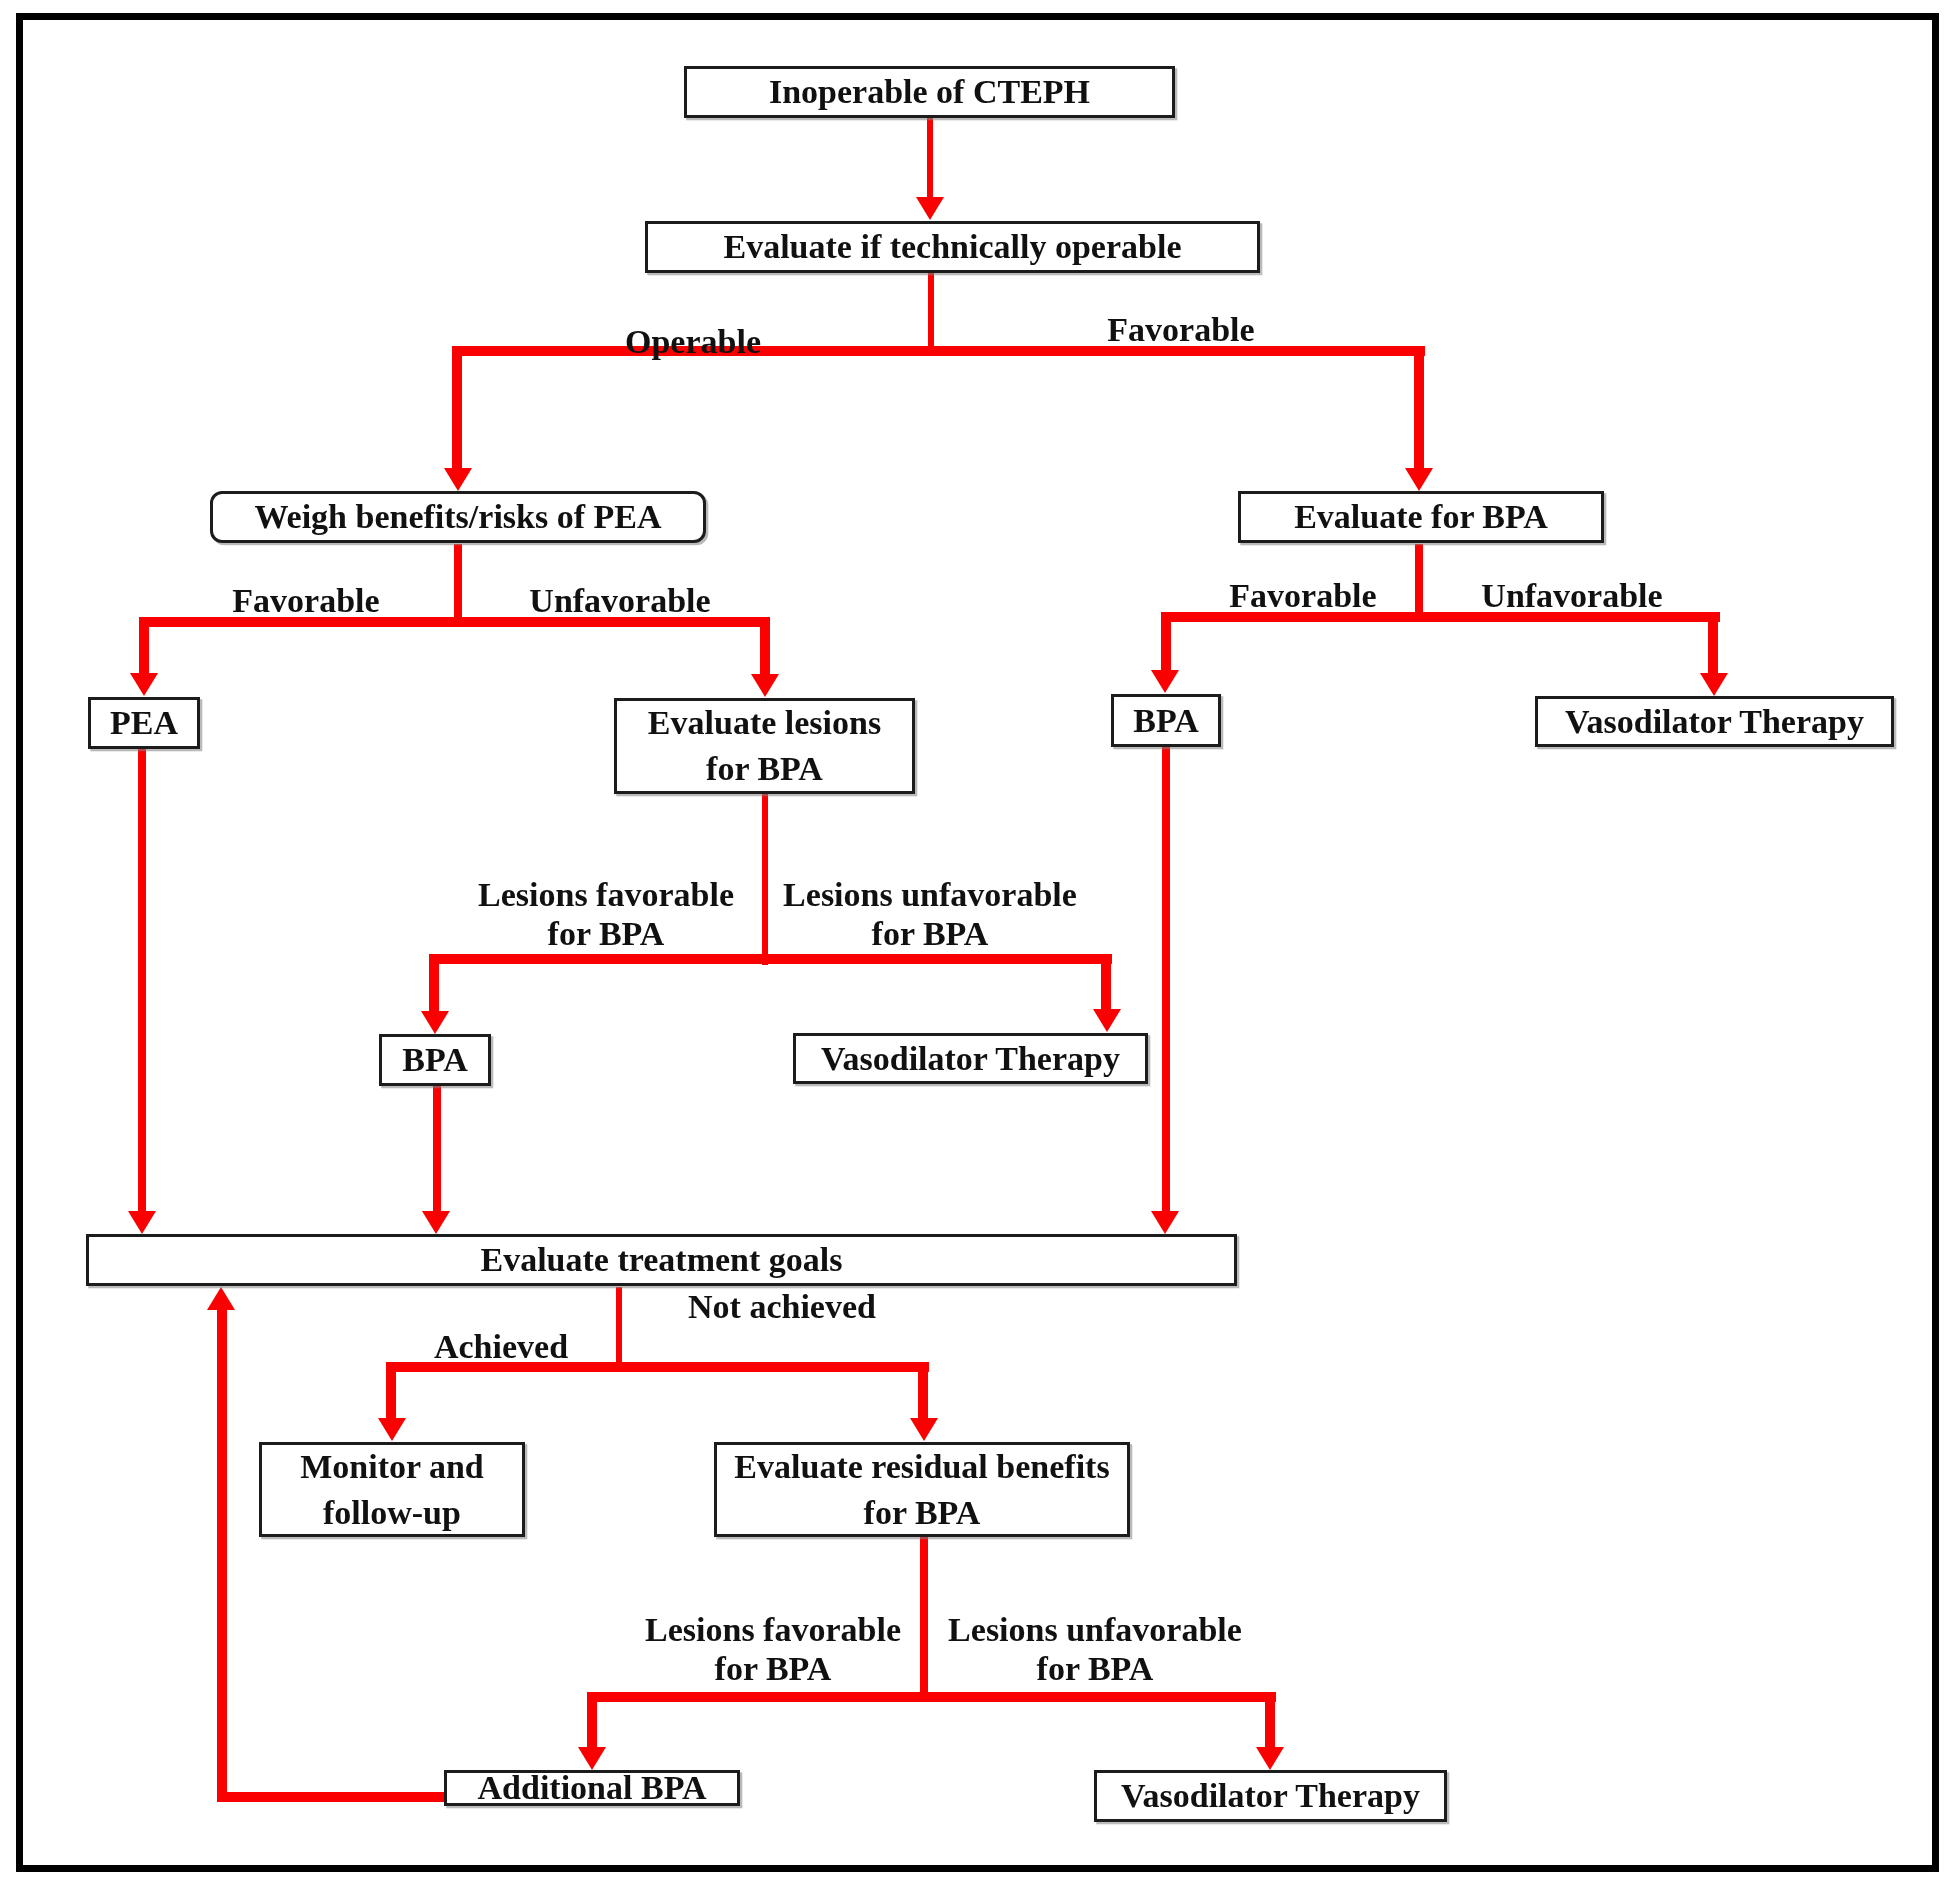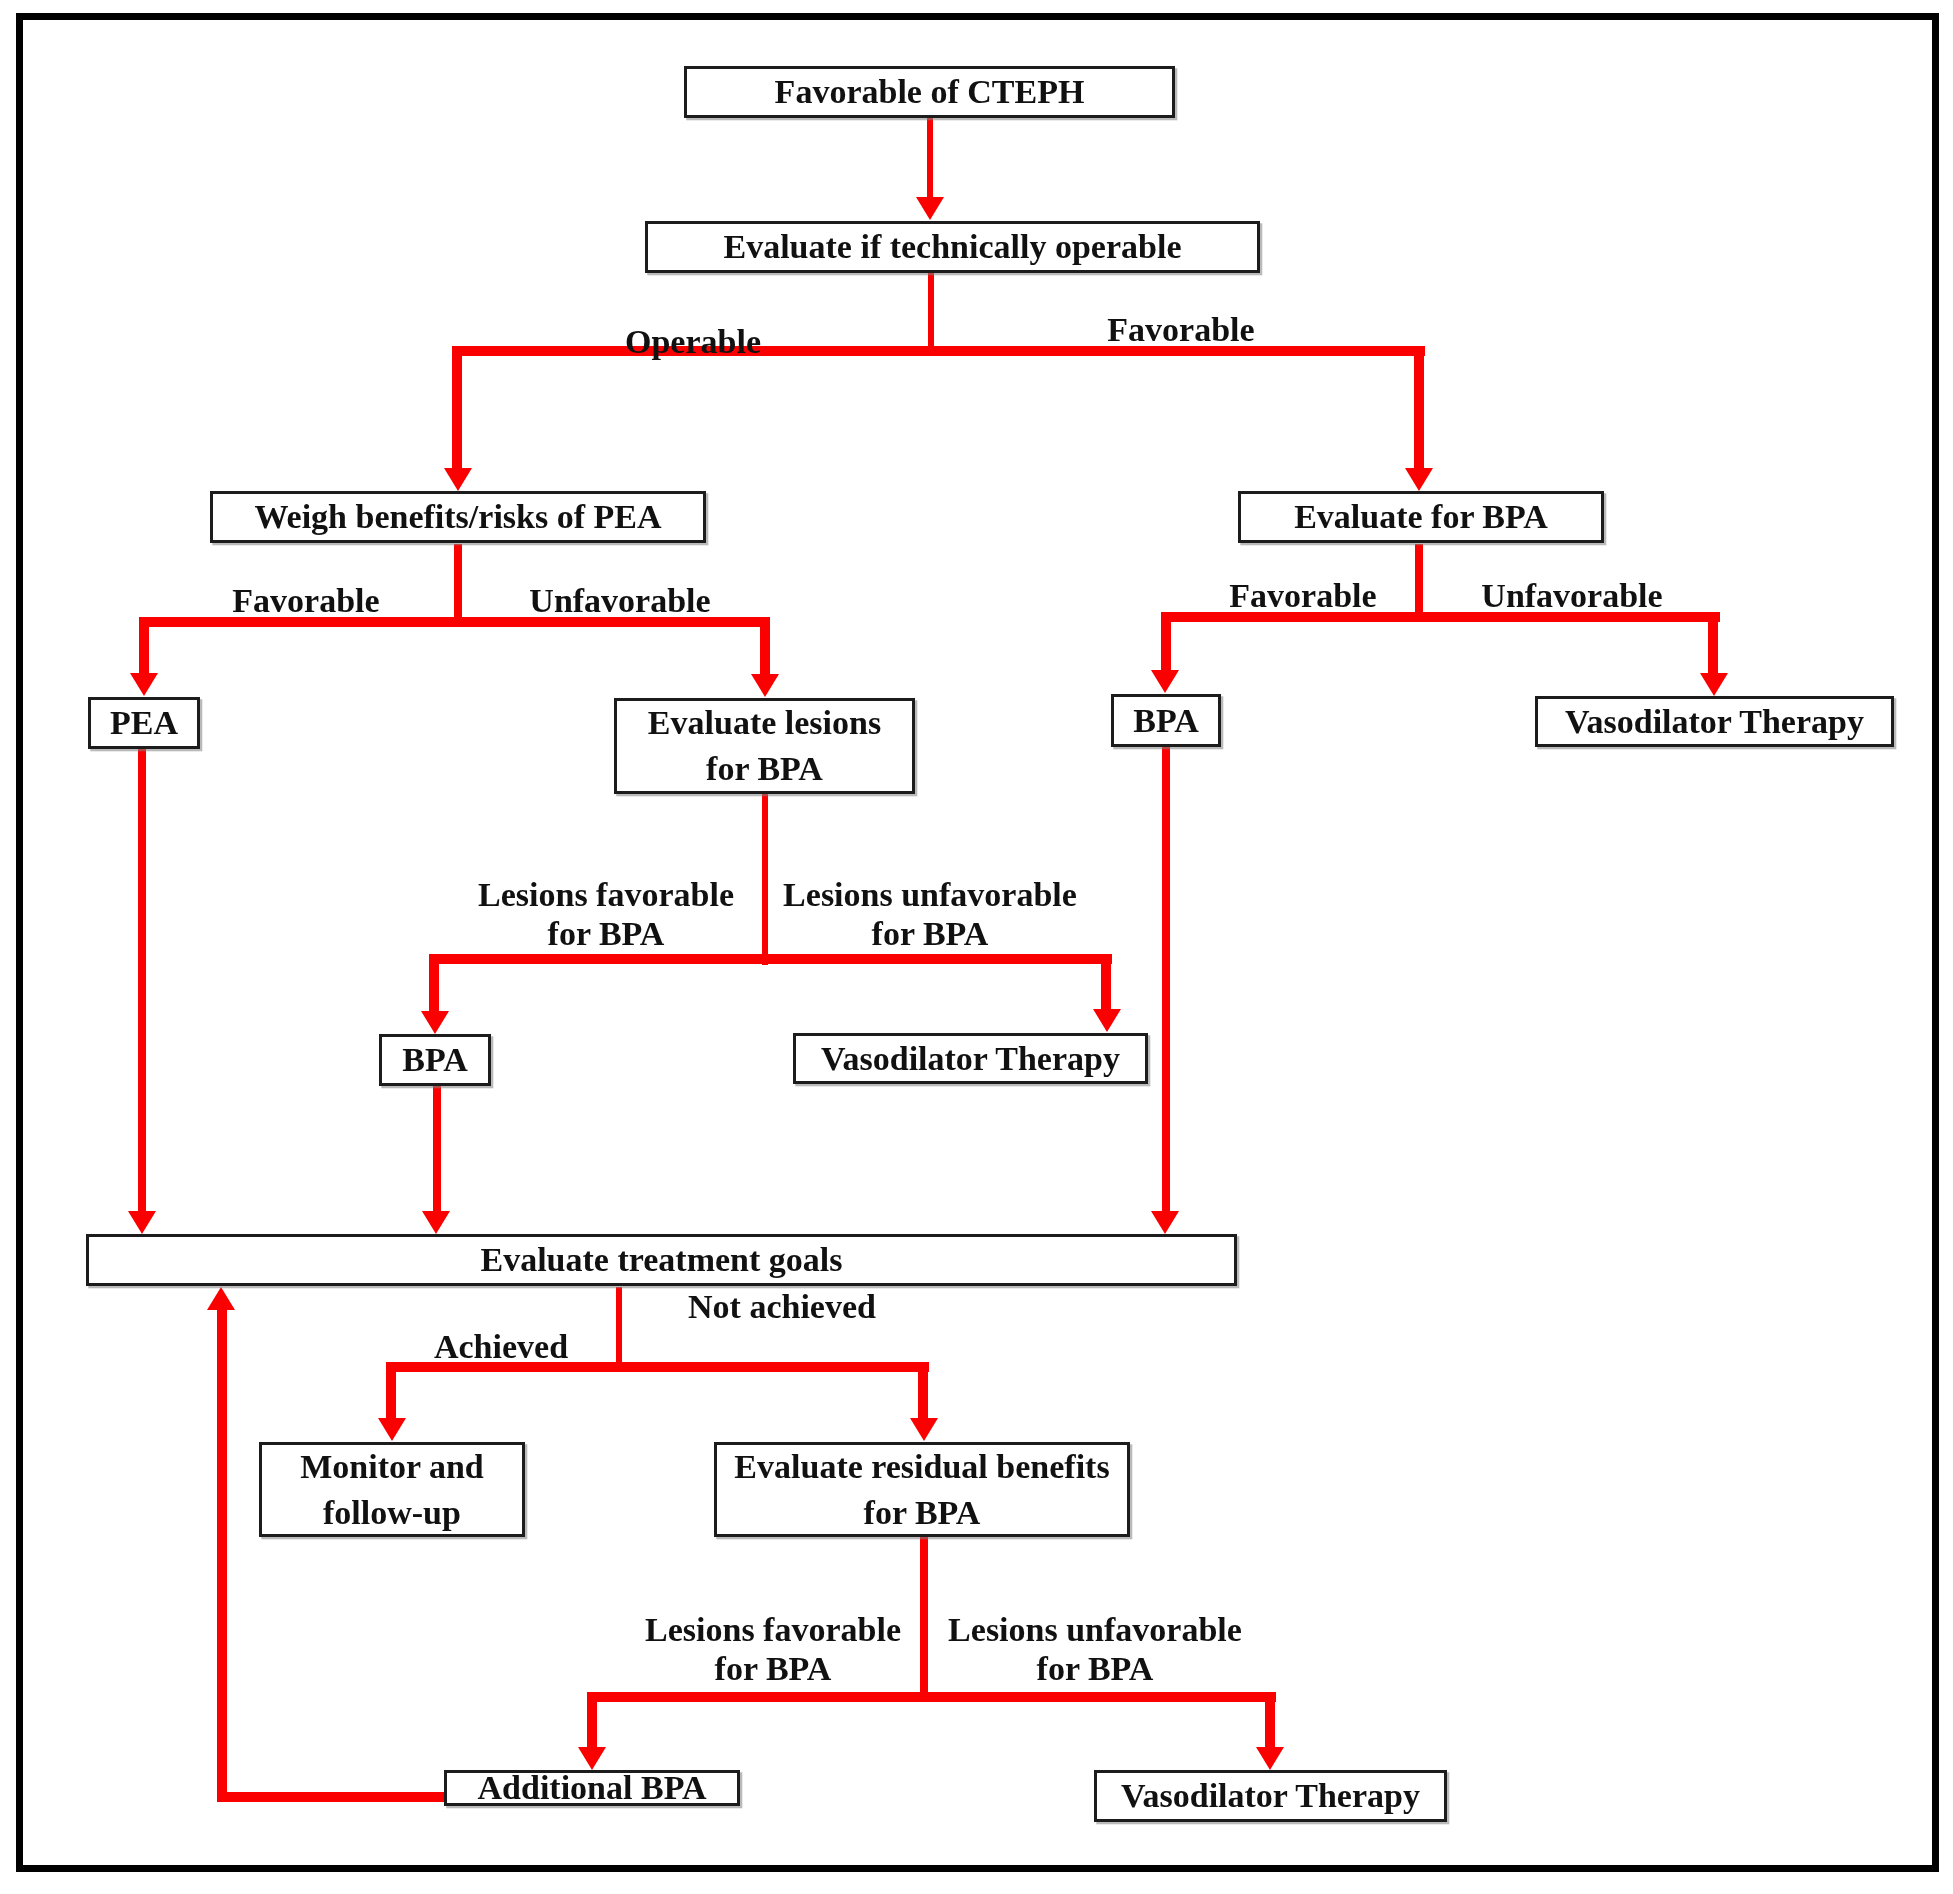--- a/index.html
+++ b/index.html
@@ -46,21 +46,21 @@
   .vl{position:absolute;width:10.2px;background:var(--red);}
   .vl.w8{width:6.3px;}
   .vl.w10{width:7.8px;}
   .ah{position:absolute;width:0;height:0;border-left:14px solid transparent;border-right:14px solid transparent;}
   .ah.down{border-top:23.5px solid var(--red);}
   .ah.up{border-bottom:23.5px solid var(--red);}
 
   
   #n-diagnosis{left:684px;top:66px;width:491px;height:52px;}
   #n-evaluate-operable{left:645px;top:221px;width:615px;height:52px;}
-  #n-weigh-pea{left:210px;top:491px;width:496px;height:52px;}
+  #n-weigh-pea{left:210px;top:491px;width:496px;height:52px;border-radius:12px;}
   #n-evaluate-for-bpa{left:1238px;top:491px;width:366px;height:52px;}
   #n-pea{left:88px;top:697px;width:112px;height:52px;}
   #n-evaluate-lesions{left:614px;top:698px;width:301px;height:96px;}
   #n-bpa-inoperable{left:1111px;top:694px;width:110px;height:53px;}
   #n-vaso-inoperable{left:1535px;top:696px;width:359px;height:51px;}
   #n-bpa-lesions{left:379px;top:1034px;width:112px;height:52px;}
   #n-vaso-lesions{left:793px;top:1033px;width:355px;height:51px;}
   #n-goals{left:86px;top:1234px;width:1151px;height:52px;}
   #n-monitor{left:259px;top:1442px;width:266px;height:95px;}
   #n-residual{left:714px;top:1442px;width:416px;height:95px;}
@@ -201,21 +201,21 @@
 for BPA</div>
   <div class="lbl" id="l-lesunfav-mid">Lesions unfavorable
 for BPA</div>
   <div class="lbl" id="l-achieved">Achieved</div>
   <div class="lbl" id="l-notachieved">Not achieved</div>
   <div class="lbl" id="l-lesfav-bot">Lesions favorable
 for BPA</div>
   <div class="lbl" id="l-lesunfav-bot">Lesions unfavorable
 for BPA</div>
 
-  <div class="node" id="n-diagnosis">Favorable of CTEPH</div>
+  <div class="node" id="n-diagnosis">Inoperable of CTEPH</div>
   <div class="node" id="n-evaluate-operable">Evaluate if technically operable</div>
   <div class="node" id="n-weigh-pea">Weigh benefits/risks of PEA</div>
   <div class="node" id="n-evaluate-for-bpa">Evaluate for BPA</div>
   <div class="node" id="n-pea">PEA</div>
   <div class="node" id="n-evaluate-lesions">Evaluate lesions
 for BPA</div>
   <div class="node" id="n-bpa-inoperable">BPA</div>
   <div class="node" id="n-vaso-inoperable">Vasodilator Therapy</div>
   <div class="node" id="n-bpa-lesions">BPA</div>
   <div class="node" id="n-vaso-lesions">Vasodilator Therapy</div>

